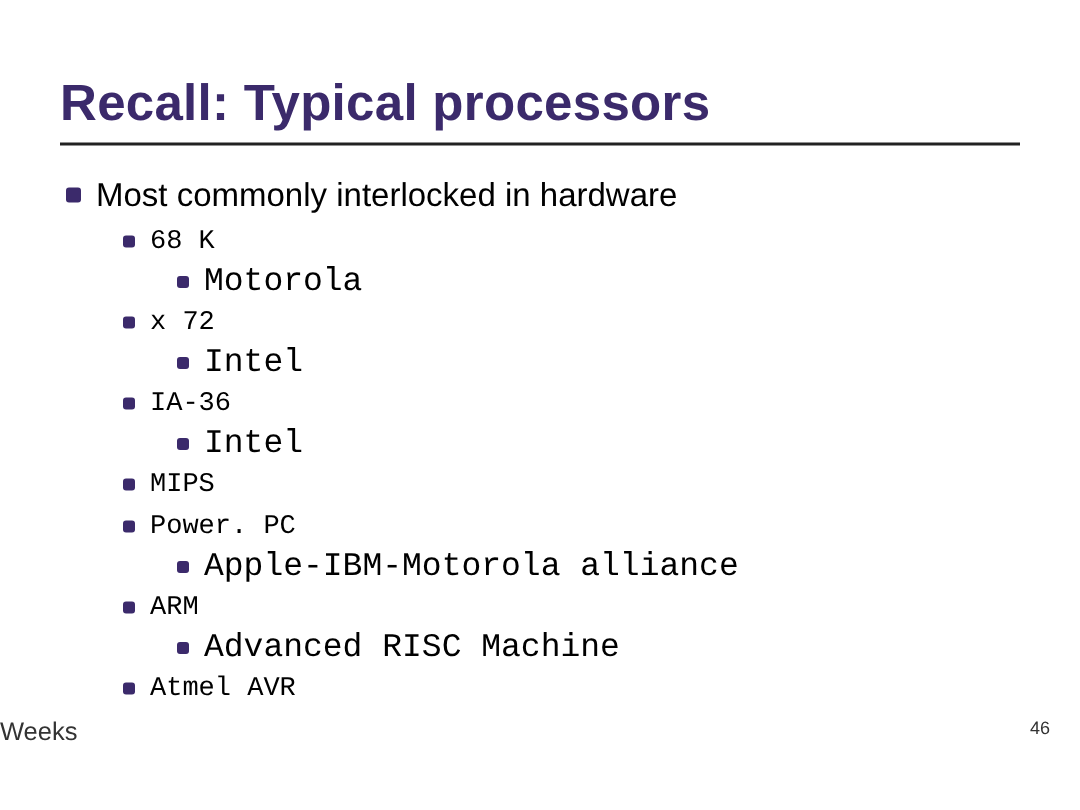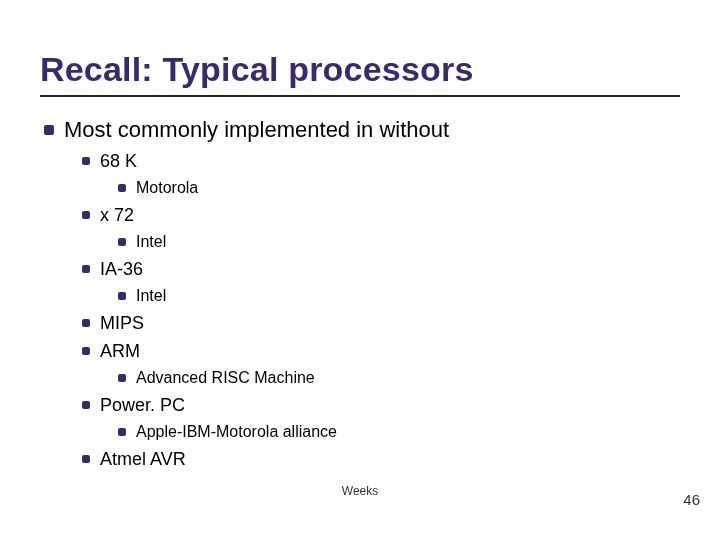--- a/index.html
+++ b/index.html
@@ -57,80 +57,81 @@
   ul.lvl2 {
     margin-top: 4px;
     margin-left: 14px;
   }
   ul.lvl2 > li {
     position: relative;
     padding-left: 22px;
     font-size: 18px;
     line-height: 25px;
     margin: 3px 0 2px 0;
+    font-family: Liberation Mono, monospace;
   }
   ul.lvl2 > li::before {
     content: "";
     position: absolute;
     left: 4px;
     top: 8px;
     width: 8px;
     height: 8px;
     background: #3b2a6b;
     border-radius: 2px;
   }
   ul.lvl3 {
     margin-top: 2px;
     margin-left: 14px;
   }
   ul.lvl3 > li {
     position: relative;
     padding-left: 22px;
-    font-size: 16px;
+    font-size: 22px;
     line-height: 24px;
     margin: 2px 0 3px 0;
   }
   ul.lvl3 > li::before {
     content: "";
     position: absolute;
     left: 4px;
     top: 8px;
     width: 8px;
     height: 8px;
     background: #3b2a6b;
     border-radius: 2px;
   }
   .footer-center {
     position: absolute;
     bottom: 34px;
     left: 0;
     width: 720px;
-    text-align: center;
-    font-size: 12px;
+    text-align: left;
+    font-size: 17px;
     color: #333;
   }
   .footer-right {
     position: absolute;
-    bottom: 24px;
+    bottom: 40px;
     right: 20px;
-    font-size: 15px;
+    font-size: 12px;
     color: #333;
   }
 </style>
 </head>
 <body>
 
 <div class="slide">
 
   <h1 class="title">Recall: Typical processors</h1>
   <hr class="rule">
 
   <ul class="lvl1">
     <li>
-      <span>Most commonly implemented in without</span>
+      <span>Most commonly interlocked in hardware</span>
       <ul class="lvl2">
 
         <li>
           <span>68 K</span>
           <ul class="lvl3">
             <li>
               <span>Motorola</span>
             </li>
           </ul>
         </li>
@@ -151,33 +152,33 @@
               <span>Intel</span>
             </li>
           </ul>
         </li>
 
         <li>
           <span>MIPS</span>
         </li>
 
         <li>
-          <span>ARM</span>
+          <span>Power. PC</span>
           <ul class="lvl3">
             <li>
-              <span>Advanced RISC Machine</span>
+              <span>Apple-IBM-Motorola alliance</span>
             </li>
           </ul>
         </li>
 
         <li>
-          <span>Power. PC</span>
+          <span>ARM</span>
           <ul class="lvl3">
             <li>
-              <span>Apple-IBM-Motorola alliance</span>
+              <span>Advanced RISC Machine</span>
             </li>
           </ul>
         </li>
 
         <li>
           <span>Atmel AVR</span>
         </li>
 
       </ul>
     </li>

